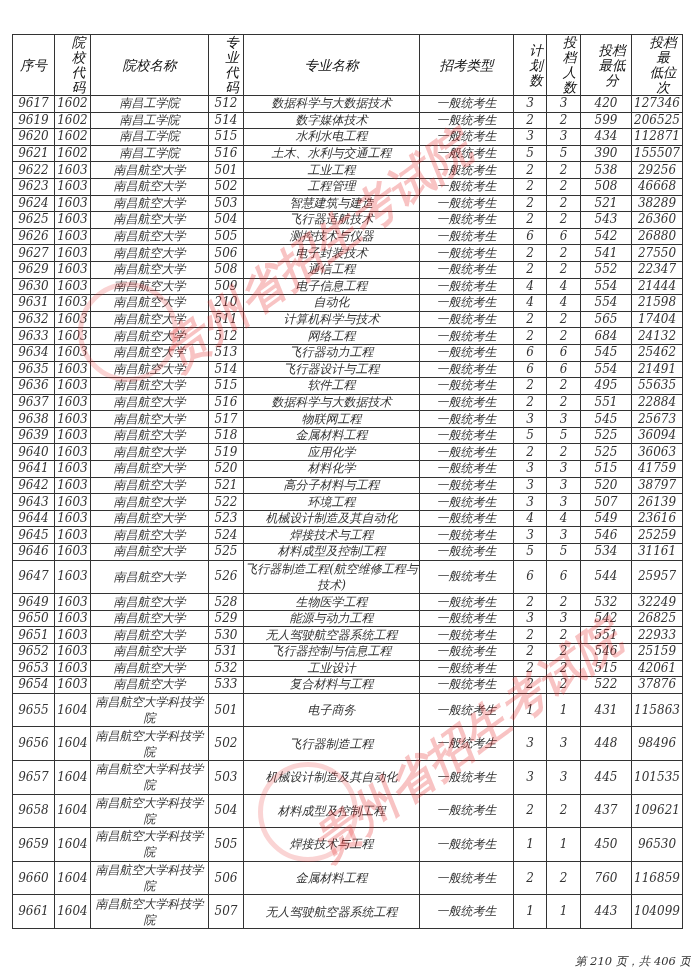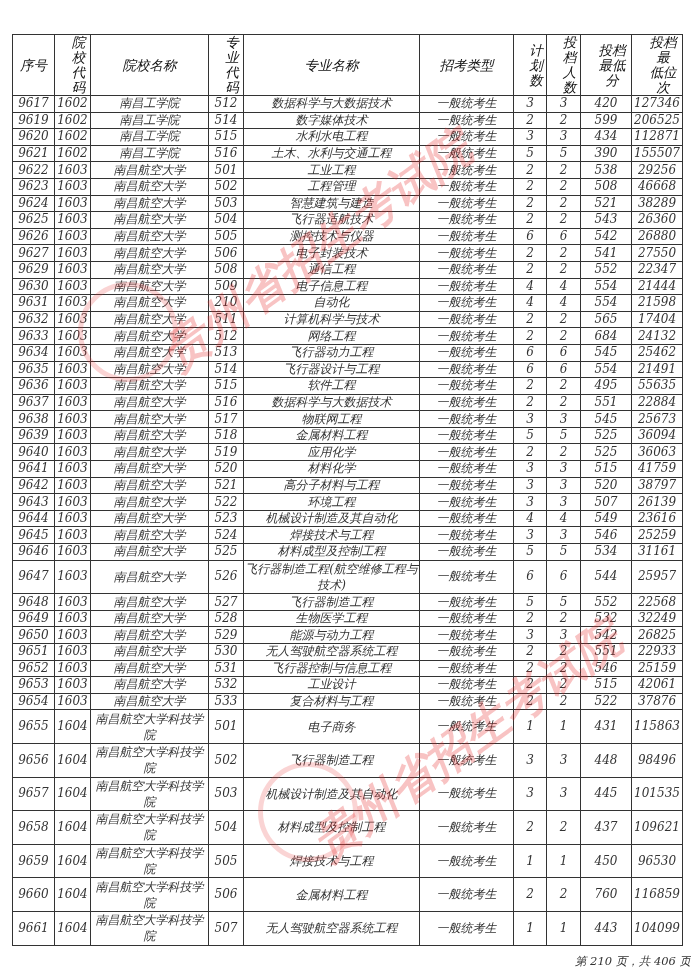--- a/index.html
+++ b/index.html
@@ -400,32 +400,20 @@
           <td class="wrap">南昌航空大学</td>
           <td>526</td>
           <td class="wrap">飞行器制造工程(航空维修工程与技术)</td>
           <td>一般统考生</td>
           <td>6</td>
           <td>6</td>
           <td>544</td>
           <td>25957</td>
         </tr>
         <tr>
-          <td>9648</td>
-          <td>1603</td>
-          <td>南昌航空大学</td>
-          <td>527</td>
-          <td>飞行器制造工程</td>
-          <td>一般统考生</td>
-          <td>5</td>
-          <td>5</td>
-          <td>552</td>
-          <td>22568</td>
-        </tr>
-        <tr>
           <td>9649</td>
           <td>1603</td>
           <td>南昌航空大学</td>
           <td>528</td>
           <td>生物医学工程</td>
           <td>一般统考生</td>
           <td>2</td>
           <td>2</td>
           <td>532</td>
           <td>32249</td>

